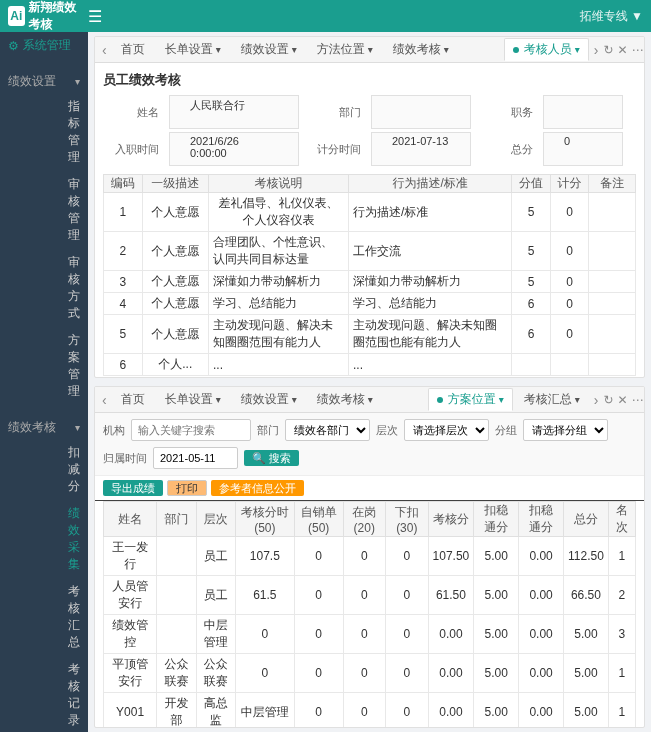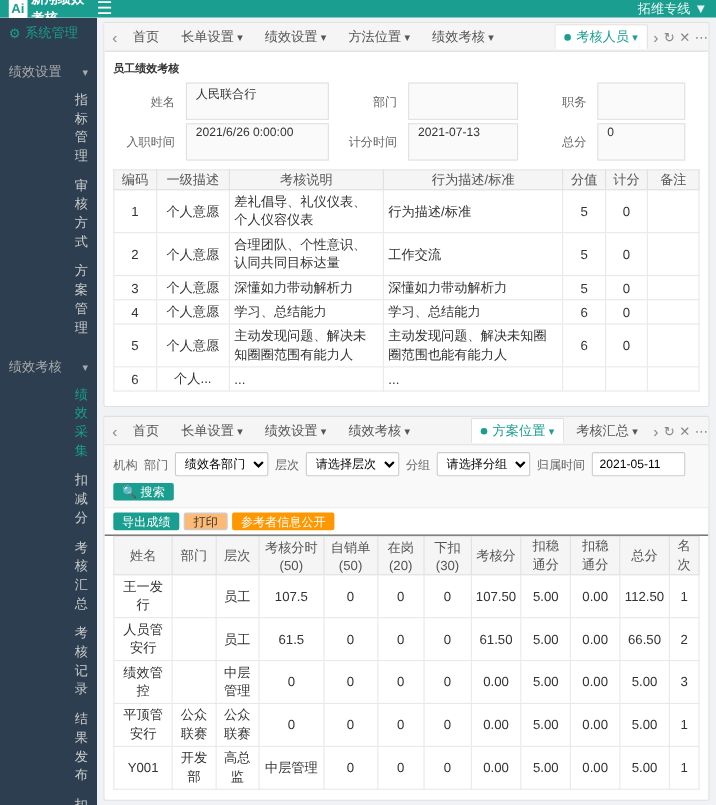--- a/index.html
+++ b/index.html
@@ -1,21 +1,21 @@
 <!DOCTYPE html>
 <html><head>
   <meta charset="utf-8">
   <style>
     * { box-sizing: border-box; margin: 0; padding: 0; font-family: 'Microsoft YaHei', Arial, sans-serif; font-size: 12px; }
     body { background: #f0f2f5; display: flex; flex-direction: column; height: 732px; overflow: hidden; }
 
     
     .top-nav {
       background: #1a9e8f;
-      height: 16px;
+      height: 32px;
       display: flex;
       align-items: center;
       padding: 0 8px;
       color: white;
       flex-shrink: 0;
     }
     .top-nav .logo {
       display: flex;
       align-items: center;
       gap: 4px;
@@ -151,36 +151,36 @@
       font-size: 13px;
     }
 
     
     .panel-inner {
       padding: 8px;
       overflow-y: auto;
       flex: 1;
     }
     .panel-title {
-      font-size: 10px;
+      font-size: 13px;
       font-weight: bold;
       color: #333;
       margin-bottom: 6px;
     }
     .form-label {
       color: #666;
       font-size: 11px;
       text-align: right;
       padding-right: 4px;
     }
     .form-value {
       font-size: 11px;
       color: #333;
       border: 1px solid #e0e0e0;
-      padding: 2px 8px;
+      padding: 2px 20px;
       height: 34px;
       background: #fafafa;
     }
 
     
     .data-table {
       width: 100%;
       border-collapse: collapse;
       font-size: 11px;
     }
@@ -294,37 +294,40 @@
     <div class="sidebar-divider"></div>
     <div class="sidebar-section-title">
       <span>绩效设置</span>
       <span class="chevron">▾</span>
     </div>
     <div class="sidebar-sub">
       <div class="sidebar-item">
         <span>指标管理</span>
       </div>
       <div class="sidebar-item">
+        <span>审核管理</span>
+      </div>
+      <div class="sidebar-item">
         <span>审核方式</span>
       </div>
       <div class="sidebar-item">
         <span>方案管理</span>
       </div>
     </div>
     <div class="sidebar-divider"></div>
     <div class="sidebar-section-title">
       <span>绩效考核</span>
       <span class="chevron">▾</span>
     </div>
     <div class="sidebar-sub">
+      <div class="sidebar-item">
+        <span>扣减分</span>
+      </div>
       <div class="sidebar-item active">
         <span>绩效采集</span>
-      </div>
-      <div class="sidebar-item">
-        <span>扣减分</span>
       </div>
       <div class="sidebar-item">
         <span>考核汇总</span>
       </div>
       <div class="sidebar-item">
         <span>考核记录</span>
       </div>
       <div class="sidebar-item">
         <span>结果发布</span>
       </div>
@@ -411,21 +414,21 @@
               <th>行为描述/标准</th>
               <th>分值</th>
               <th>计分</th>
               <th>备注</th>
             </tr>
           </thead>
           <tbody id="score-tbody">
           <tr>
     <td>1</td>
     <td>个人意愿</td>
-    <td style="text-align:left;max-width:120px;margin-top:48px;">差礼倡导、礼仪仪表、个人仪容仪表</td>
+    <td style="text-align:center;max-width:120px;margin-top:48px;">差礼倡导、礼仪仪表、个人仪容仪表</td>
     <td style="text-align:left;max-width:140px;">行为描述/标准</td>
     <td>5</td>
     <td>0</td>
     <td style="min-width:40px;"></td>
   </tr>
               <tr>
     <td>2</td>
     <td>个人意愿</td>
     <td style="text-align:left;max-width:120px;">合理团队、个性意识、认同共同目标达量</td>
     <td style="text-align:left;max-width:140px;">工作交流</td>
@@ -505,20 +508,21 @@
         <span class="tab-nav-btn">›</span>
         <div class="tab-actions">
           <span>↻</span>
           <span>✕</span>
           <span>⋯</span>
         </div>
       </div>
 
       <div class="search-bar">
         <span class="search-label">机构</span>
+        <input class="search-input" placeholder="输入关键字搜索" style="width: 120px;">
         <span class="search-label">部门</span>
         <select class="search-select">
           <option>绩效各部门</option>
         </select>
         <span class="search-label">层次</span>
         <select class="search-select">
           <option>请选择层次</option>
         </select>
         <span class="search-label">分组</span>
         <select class="search-select">

